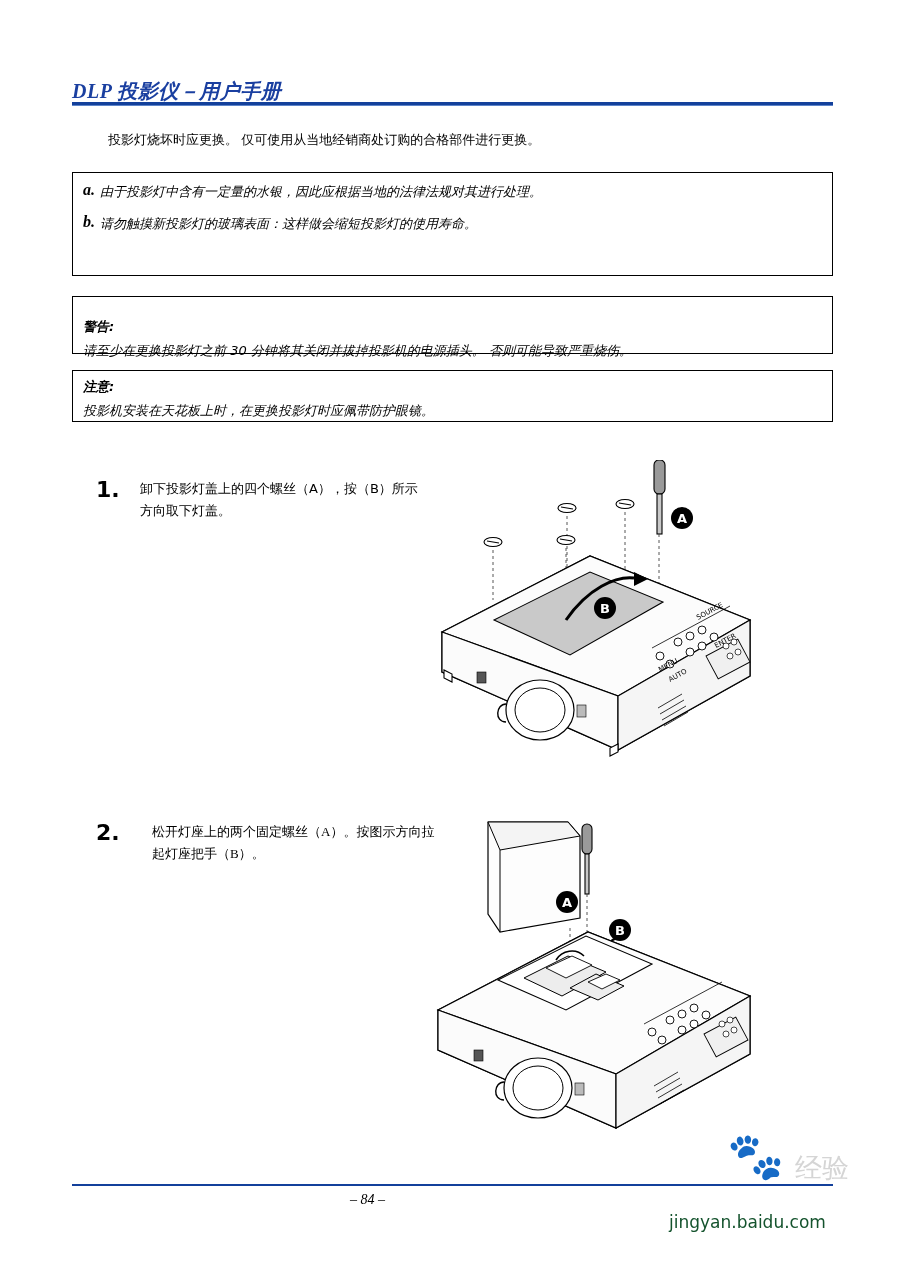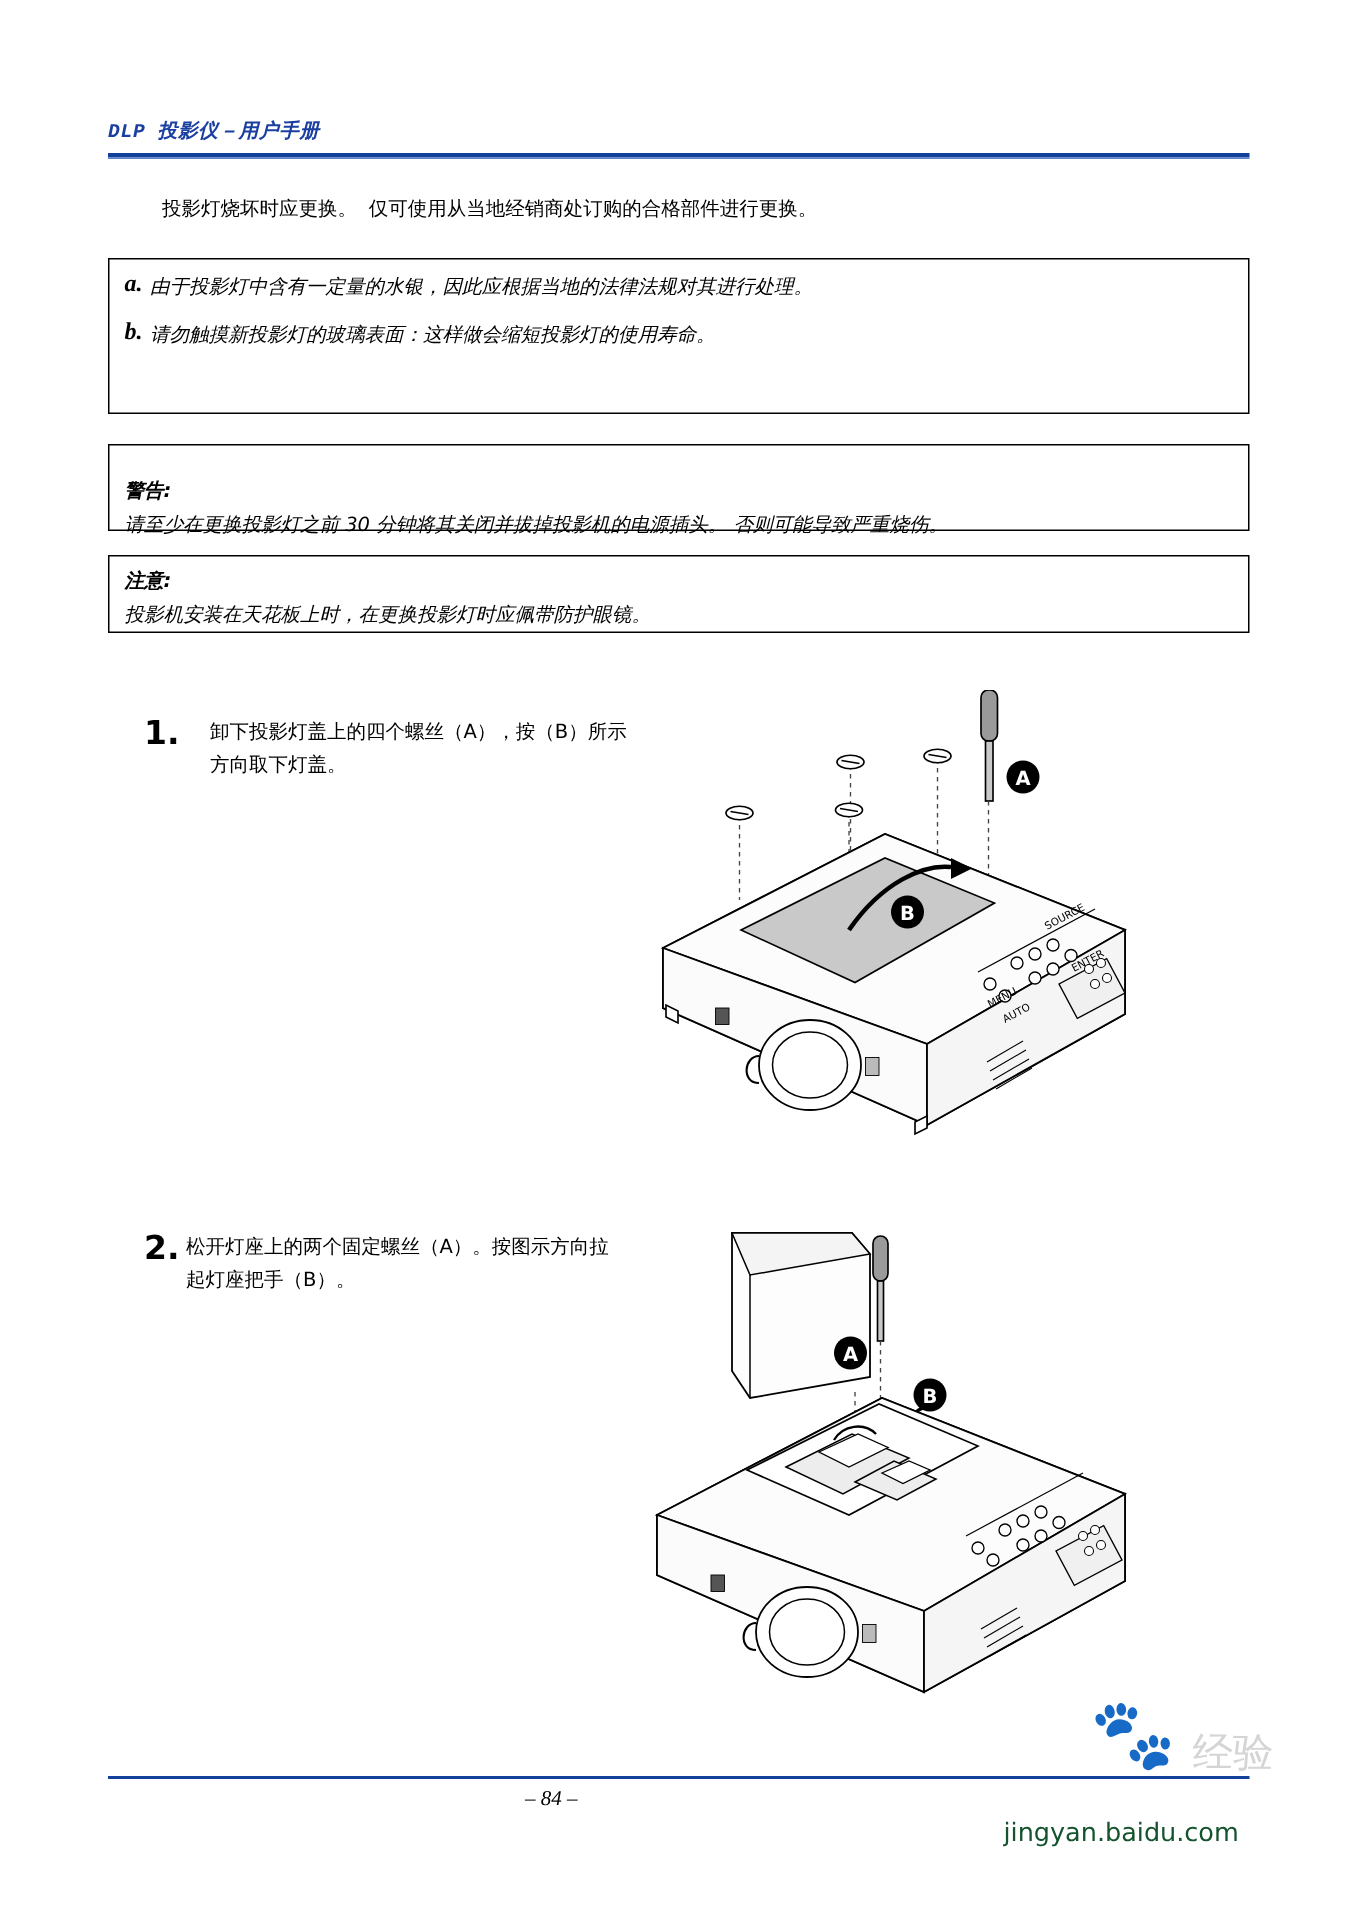--- a/index.html
+++ b/index.html
@@ -12,24 +12,24 @@
     overflow:hidden;
   }
   .page{
     position:absolute;inset:0;
     width:905px;height:1280px;
   }
   
   .header-title{
     position:absolute;
     left:72px;top:78px;
-    font-family:Liberation Mono, monospace;
+    font-family:Liberation Serif, serif;
     font-style:italic;
     font-weight:bold;
-    font-size:13px;
+    font-size:20px;
     color:#1a3fa0;
     letter-spacing:.5px;
     white-space:nowrap;
   }
   .header-rule{
     position:absolute;
     left:72px;top:102px;
     width:761px;height:3px;
     background:#13409b;
   }
@@ -52,21 +52,21 @@
     text-align:center;
     font-family:"Liberation Serif", serif;
     font-style:italic;
     font-size:14px;
   }
   
   .intro{
     position:absolute;
     left:108px;top:130px;
     width:700px;
-    font-family:Liberation Mono, monospace;
+    font-family:Liberation Serif, serif;
     font-size:13px;
     line-height:20px;
     color:#000;
   }
   
   .box{
     position:absolute;
     border:1px solid #000;
     box-sizing:border-box;
     background:#fff;
@@ -106,21 +106,21 @@
   .step-text{
     position:absolute;
     font-family:"DejaVu Sans", sans-serif;
     font-size:13px;
     line-height:22px;
     width:290px;
   }
   #step1-num{left:96px;top:477px;}
   #step1-text{left:140px;top:478px;}
   #step2-num{left:96px;top:820px;}
-  #step2-text{left:124px;top:821px;}
+  #step2-text{left:152px;top:821px;font-family:Liberation Serif, serif;}
 
   
   .illus{position:absolute;}
   #illus1{left:420px;top:460px;width:420px;height:330px;}
   #illus2{left:420px;top:810px;width:400px;height:320px;}
 
   
   .wm{
     position:absolute;
     left:645px;top:1140px;

